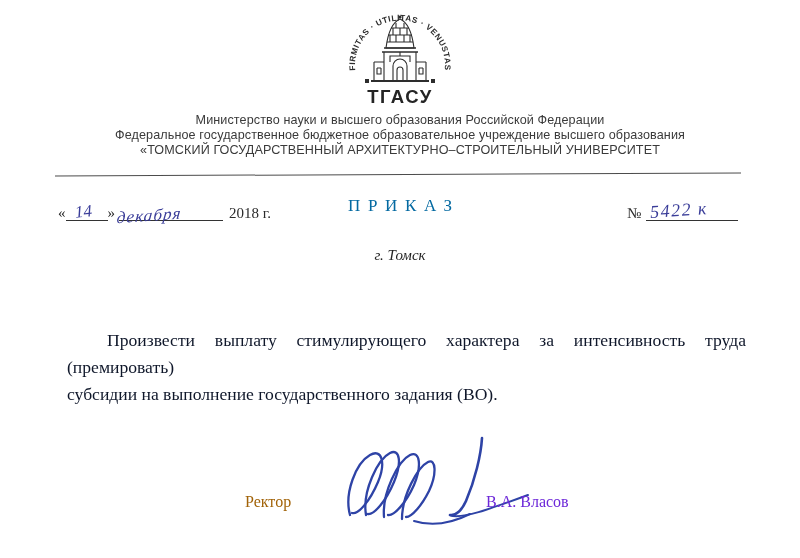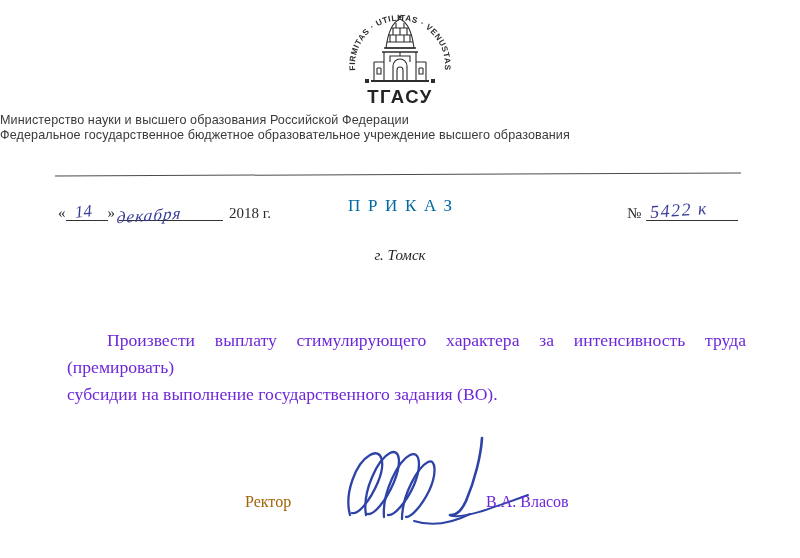--- a/index.html
+++ b/index.html
@@ -8,21 +8,21 @@
     font-family:"Liberation Serif", serif;color:#222;
     position:relative;overflow:hidden;
   }
   .page{position:absolute;inset:0;background:#fff;}
 
   
   .emblem{position:absolute;left:338px;top:4px;width:124px;height:104px;}
 
   
   .letterhead{
-    position:absolute;top:113px;left:0;width:100%;
+    position:absolute;top:113px;left:0;width:100%;text-align:center;
     font-family:"Liberation Sans", sans-serif;
     font-size:12.6px;line-height:15px;color:#3a3a3a;letter-spacing:.1px;
   }
 
   .rule{
     position:absolute;top:174px;left:55px;width:686px;height:0;
     border-top:1.6px solid #4c4c4c;transform:rotate(-0.25deg);
   }
 
   
@@ -44,21 +44,21 @@
     position:absolute;top:196px;left:0;width:100%;text-align:center;
     font-size:17px;letter-spacing:.45em;text-indent:.45em;color:#0369a1;
   }
   .number-line{position:absolute;top:205px;left:627px;font-size:15px;color:#2a2a2a;white-space:nowrap;}
 
   .city{position:absolute;top:247px;left:0;width:100%;text-align:center;font-size:15px;color:#242424;font-style:italic;}
 
   
   .body-par{
     position:absolute;top:327px;left:67px;width:679px;
-    font-size:17.6px;line-height:27px;color:#6d28d9;
+    font-size:17.6px;line-height:27px;color:#0f172a;
   }
   .bline{text-align:justify;text-align-last:justify;}
   .bline.first{text-indent:40px;}
   .bline.last{text-align-last:left;}
 
   
   .position-title{position:absolute;top:493px;left:245px;font-size:16px;color:#a16207;}
   .signer-name{position:absolute;top:493px;left:486px;font-size:16px;color:#6d28d9;}
   .signature{position:absolute;left:330px;top:435px;width:200px;height:95px;}
 </style>
@@ -94,20 +94,21 @@
       <path d="M33,77 L91,77" stroke-width="2"></path>
       <rect x="27" y="75" width="4" height="4" fill="#2d2d2d" stroke="none"></rect>
       <rect x="93" y="75" width="4" height="4" fill="#2d2d2d" stroke="none"></rect>
     </g>
     <text x="62" y="99" text-anchor="middle" font-family="Liberation Sans, sans-serif" font-size="18.5" font-weight="bold" letter-spacing="1.5" fill="#242424">ТГАСУ</text>
   </svg>
 
   <div class="letterhead">
     <div>Министерство науки и высшего образования Российской Федерации</div>
     <div>Федеральное государственное бюджетное образовательное учреждение высшего образования</div>
+    <div>«ТОМСКИЙ ГОСУДАРСТВЕННЫЙ АРХИТЕКТУРНО–СТРОИТЕЛЬНЫЙ УНИВЕРСИТЕТ</div>
   </div>
 
   <div class="rule"></div>
 
   <div class="date-line"><span>«</span><span class="blank day-blank"><span class="ink day-ink">14</span></span><span>»</span><span class="blank month-blank"><span class="ink month-ink">декабря</span></span><span class="year">2018 г.</span></div>
 
   <div class="order-title">ПРИКАЗ</div>
 
   <div class="number-line"><span>№</span><span class="blank num-blank"><span class="ink num-ink">5422 к</span></span></div>
 

